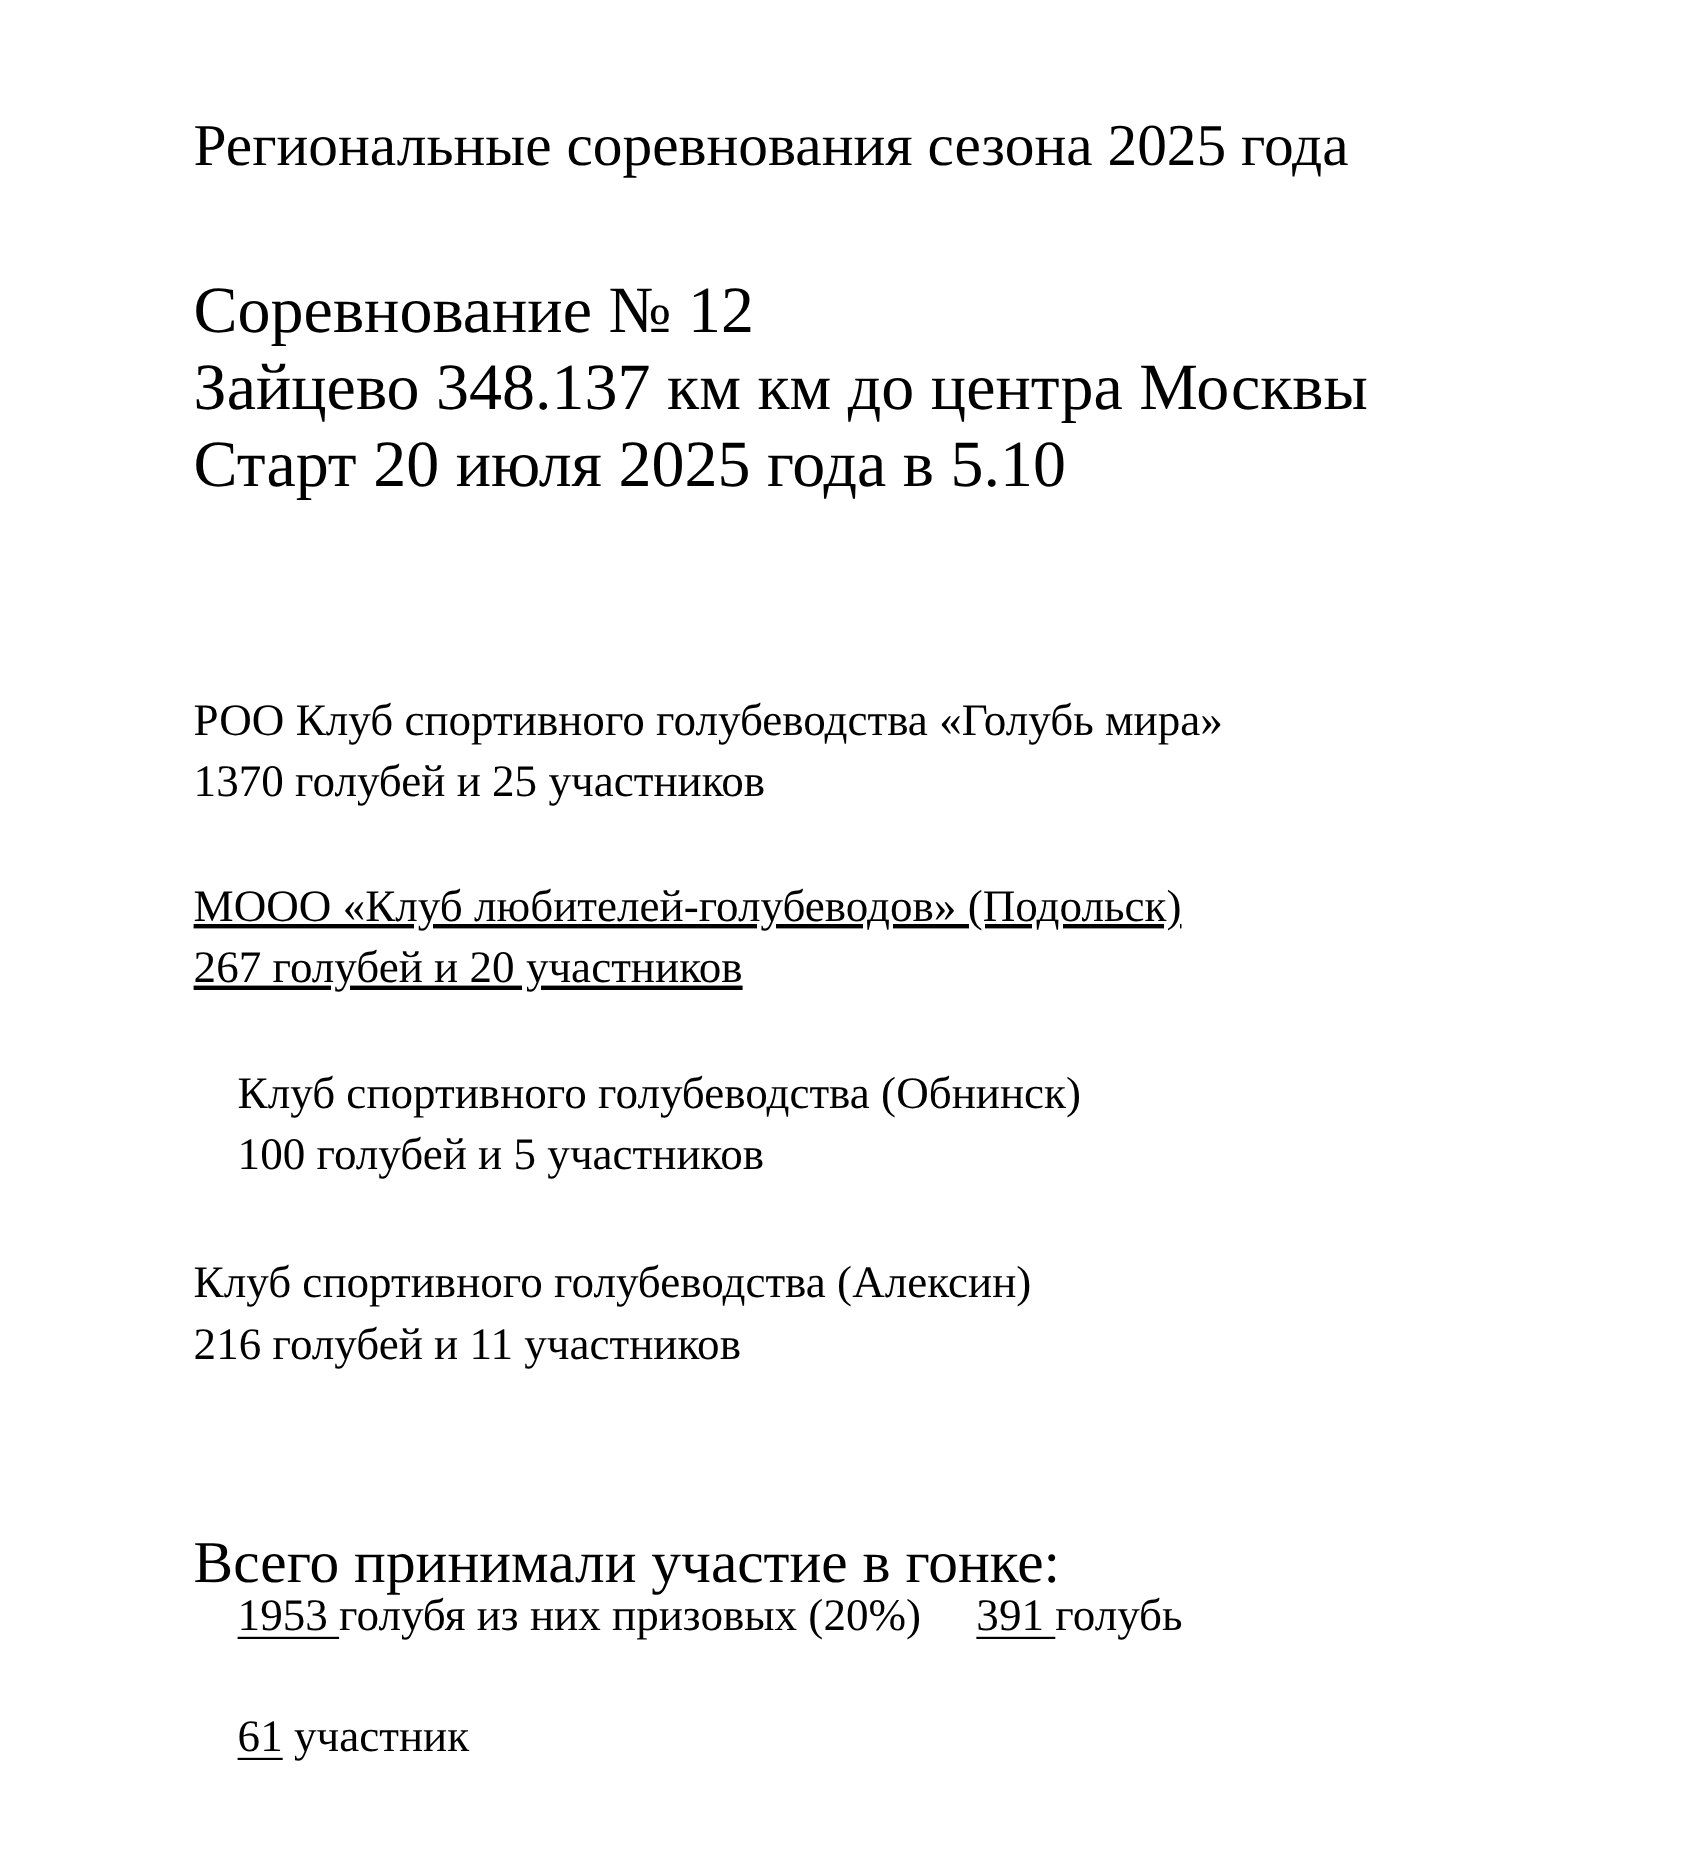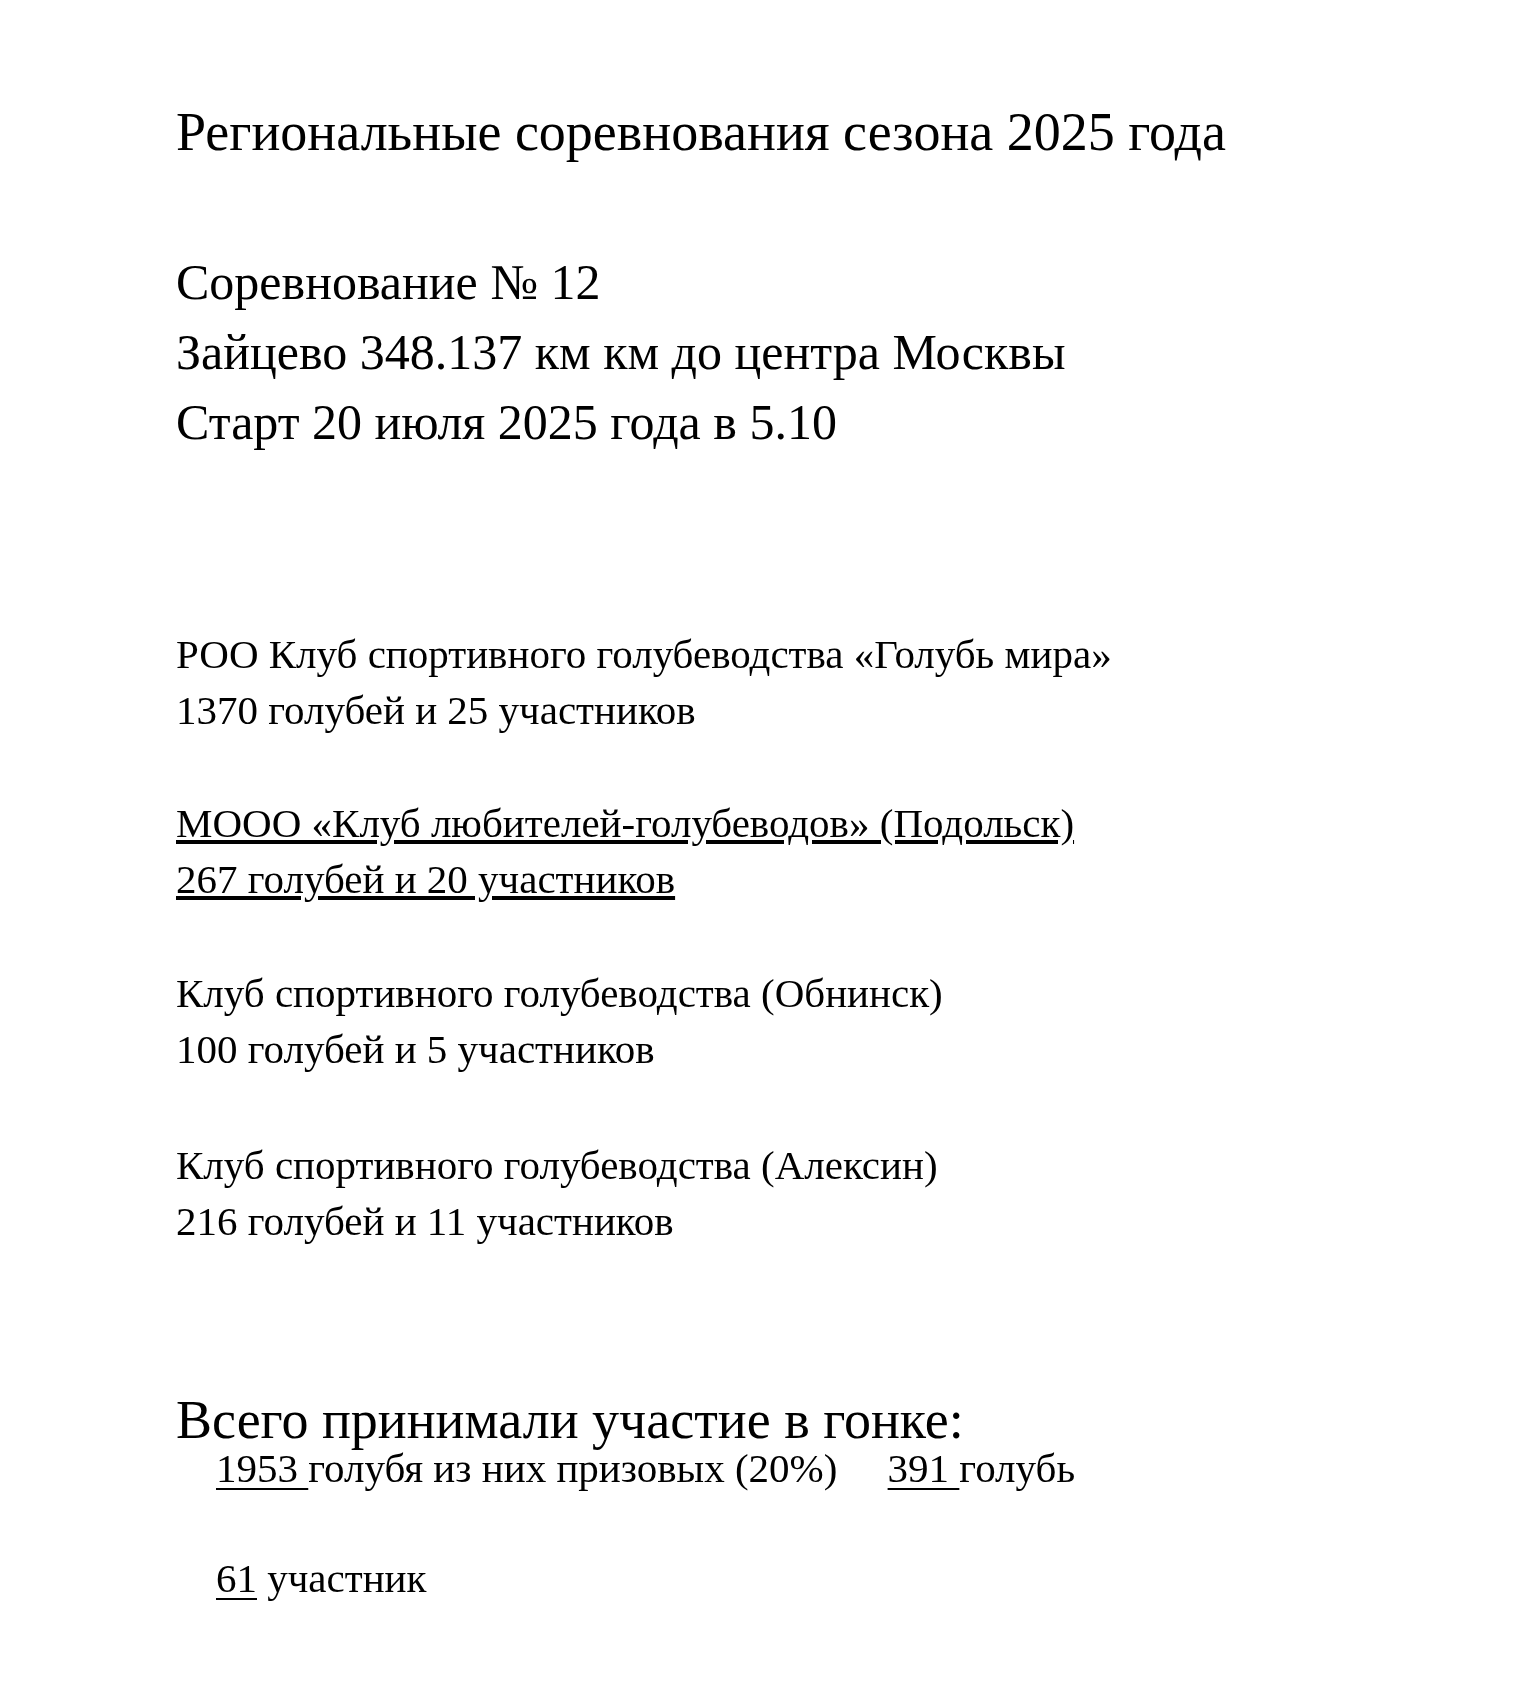--- a/index.html
+++ b/index.html
@@ -1,20 +1,20 @@
 <!DOCTYPE html>
 <html><head>
   <meta charset="utf-8">
   <style>
     html, body { margin: 0; padding: 0; background: #ffffff; }
     body { width: 1531px; height: 1692px; position: relative; overflow: hidden;
            font-family: "Liberation Serif", "DejaVu Serif", serif; color: #000; }
     .page { position: absolute; left: 176px; top: 0; width: 1300px; }
     .title { position: absolute; top: 100px; font-size: 54px; line-height: 64px; white-space: nowrap; }
-    .info { position: absolute; top: 247px; font-size: 50px; line-height: 70px; white-space: nowrap; }
+    .info { position: absolute; top: 247px; font-size: 60px; line-height: 70px; white-space: nowrap; }
     .club { position: absolute; font-size: 41px; line-height: 56px; white-space: nowrap; }
     .total-heading { position: absolute; top: 1388px; font-size: 54px; line-height: 64px; white-space: nowrap; }
     .stats { position: absolute; font-size: 41px; line-height: 56px; white-space: nowrap; }
     .u { text-decoration: underline; text-underline-offset: 6px; text-decoration-thickness: 2px; margin-left: 40px; }
   </style>
 </head>
 <body>
 
 <div class="page">
   <div class="title">Региональные соревнования сезона 2025 года</div>
@@ -26,21 +26,21 @@
   </div>
 
   <div class="club" style="top:626px;">
     <div>РОО Клуб спортивного голубеводства «Голубь мира»</div>
     <div>1370 голубей и 25 участников</div>
   </div>
   <div class="club" style="top:795px;text-decoration:underline;">
     <div>МООО «Клуб любителей-голубеводов» (Подольск)</div>
     <div>267 голубей и 20 участников</div>
   </div>
-  <div class="club" style="top:965px;">
+  <div class="club" style="top:965px;margin-left:40px;">
     <div>Клуб спортивного голубеводства (Обнинск)</div>
     <div>100 голубей и 5 участников</div>
   </div>
   <div class="club" style="top:1137px;">
     <div>Клуб спортивного голубеводства (Алексин)</div>
     <div>216 голубей и 11 участников</div>
   </div>
 
   <div class="total-heading">Всего принимали участие в гонке:</div>
 

